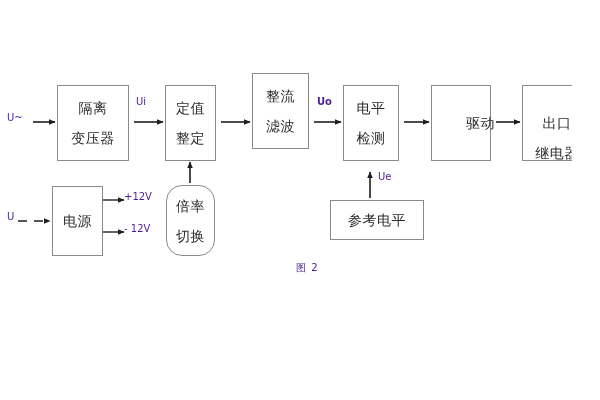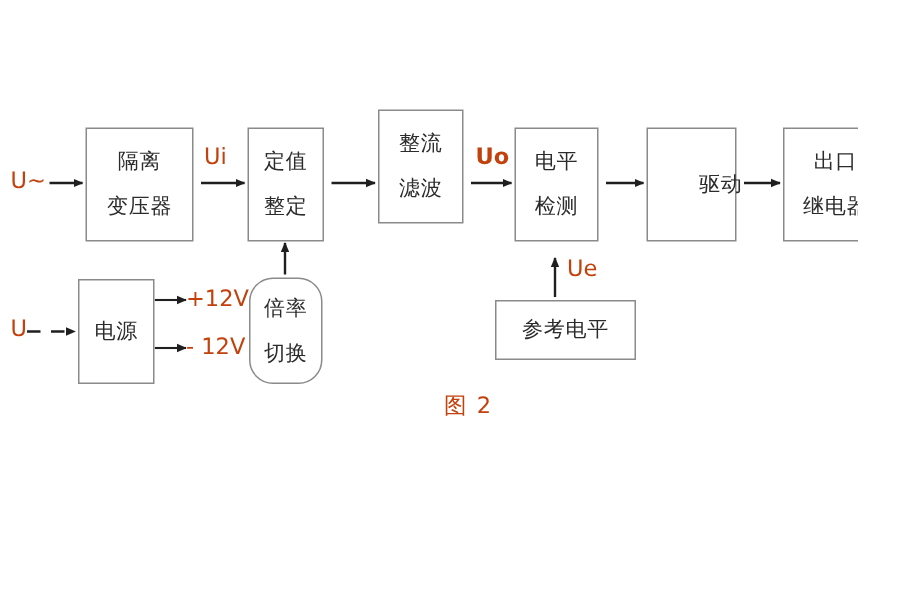--- a/index.html
+++ b/index.html
@@ -36,22 +36,22 @@
     white-space: nowrap;
     letter-spacing: 0.5px;
   }
   .box .ln + .ln {
     margin-top: 16px;
   }
 
   
   .lbl {
     position: absolute;
-    color: #c2410c;
-    font-size: 15px;
+    color: #4c1d95;
+    font-size: 10px;
     white-space: nowrap;
     line-height: 1;
   }
 
   
   #wires {
     position: absolute;
     left: 0;
     top: 0;
     width: 600px;
@@ -111,21 +111,21 @@
 
   <div class="box" style="left:343px; top:85px; width:56px; height:76px;">
     <span class="ln">电平</span>
     <span class="ln">检测</span>
   </div>
 
   <div class="box single" style="left:431px; top:85px; width:60px; height:76px;padding-left:39px;">
     <span class="ln">驱动</span>
   </div>
 
-  <div class="box" style="left:522px; top:85px; width:70px; height:76px;">
+  <div class="box" style="left:522px; top:85px; width:70px; height:76px;justify-content:flex-end;">
     <span class="ln">出口</span>
     <span class="ln">继电器</span>
   </div>
 
   <div class="box single" style="left:52px; top:186px; width:51px; height:70px;">
     <span class="ln">电源</span>
   </div>
 
   <div class="box" style="left:166px; top:185px; width:49px; height:71px;border-radius:16px;">
     <span class="ln">倍率</span>

